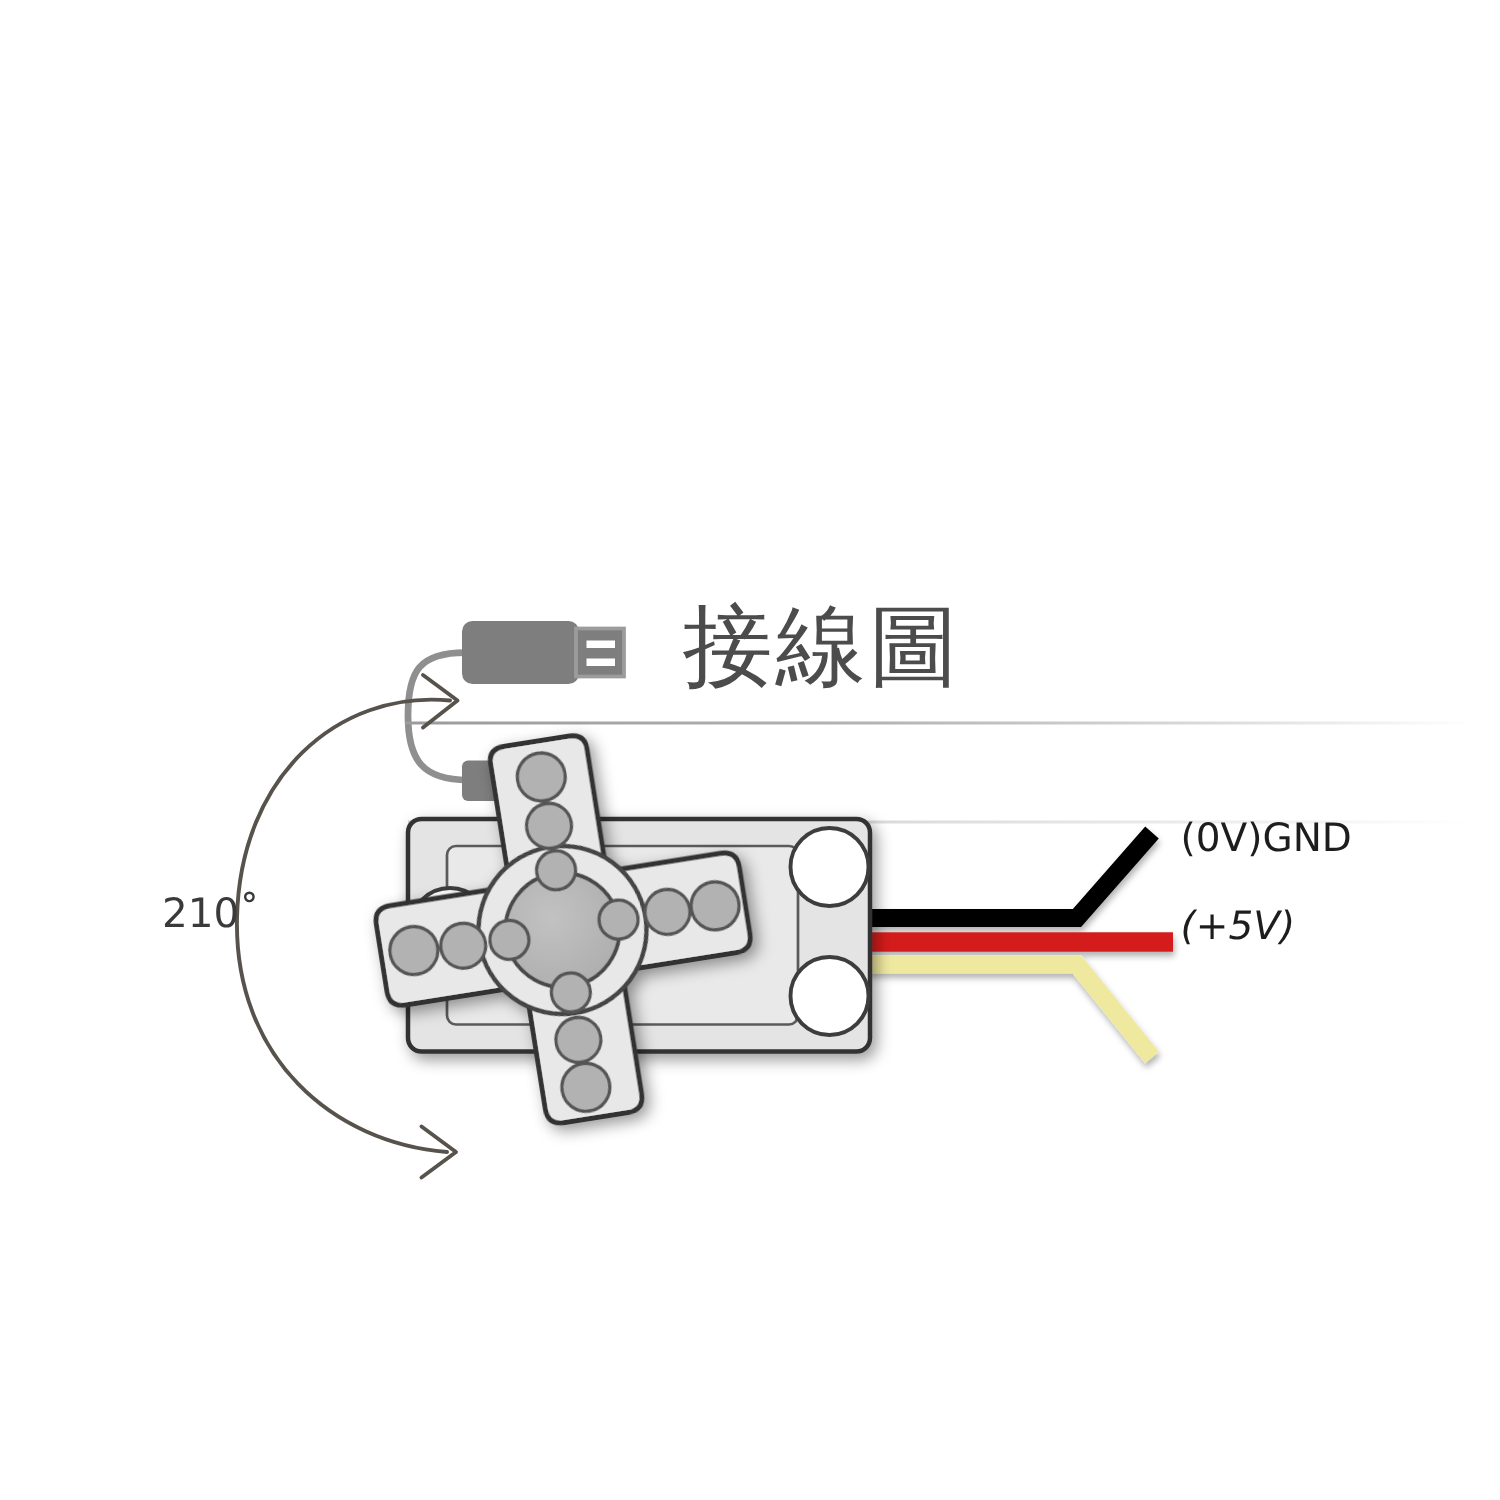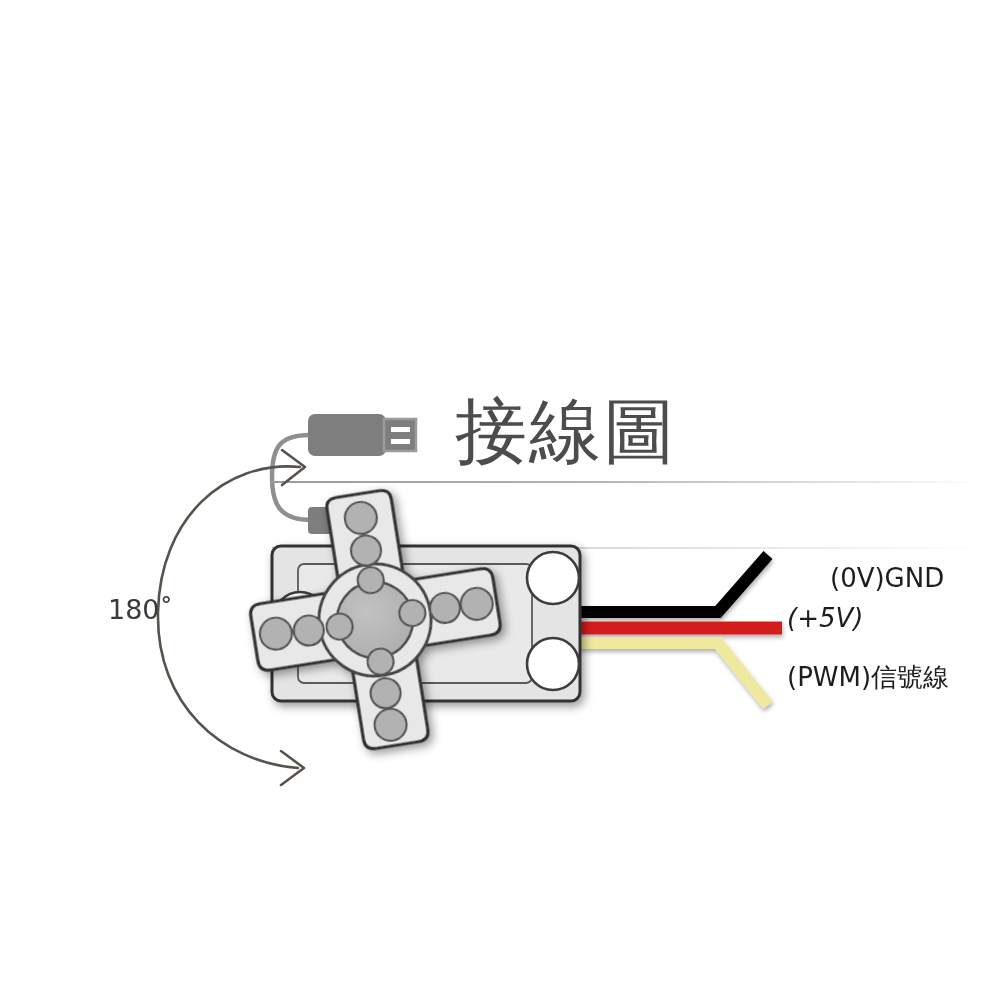--- a/index.html
+++ b/index.html
@@ -33,21 +33,21 @@
     left: 262px;
     top: 212px;
     width: 180px;
     height: 150px;
   }
 
   #title-wiring {
     position: absolute;
     left: 455px;
     top: 206px;
-    font-size: 72px;
+    font-size: 60px;
     line-height: 70px;
     letter-spacing: 2px;
     color: #4c4c4c;
     font-weight: 400;
     white-space: nowrap;
     font-family: "DejaVu Sans", "Liberation Sans", sans-serif;
   }
 
   #subtitle-wiring {
     position: absolute;
@@ -102,21 +102,21 @@
     font-family: "DejaVu Sans", "Liberation Sans", sans-serif;
   }
 
   .wire-label {
     position: absolute;
     font-size: 26px;
     color: #1d1d1d;
     white-space: nowrap;
     font-family: "DejaVu Sans", "Liberation Sans", sans-serif;
   }
-  #label-gnd  { left: 830px; top: 544px; margin-top: 19px; }
+  #label-gnd  { left: 787px; top: 544px; }
   #label-vcc  { left: 787px; top: 603px; font-style: italic; }
   #label-pwm  { left: 787px; top: 660px; }
 </style>
 </head>
 <body>
 
 <div id="page">
 
   <div id="header-band">
 
@@ -223,19 +223,18 @@
       <circle cx="275" cy="218" r="16" fill="#b2b2b2" stroke="#555555" stroke-width="2.2"></circle>
       <circle cx="308" cy="220" r="15" fill="#b2b2b2" stroke="#555555" stroke-width="2.2"></circle>
       <circle cx="339" cy="221" r="13" fill="#b2b2b2" stroke="#555555" stroke-width="2.2"></circle>
 
       <circle cx="413" cy="219" r="13" fill="#b2b2b2" stroke="#555555" stroke-width="2.2"></circle>
       <circle cx="446" cy="219" r="15" fill="#b2b2b2" stroke="#555555" stroke-width="2.2"></circle>
       <circle cx="478" cy="220" r="16" fill="#b2b2b2" stroke="#555555" stroke-width="2.2"></circle>
     </g>
   </svg>
 
-  <div id="rotation-label">180˚</div>
+  <div id="rotation-label">210˚</div>
 
   <div class="wire-label" id="label-gnd">(0V)GND</div>
   <div class="wire-label" id="label-vcc">(+5V)</div>
-  <div class="wire-label" id="label-pwm">(PWM)信號線</div>
 
 </div>
 
 </body></html>

